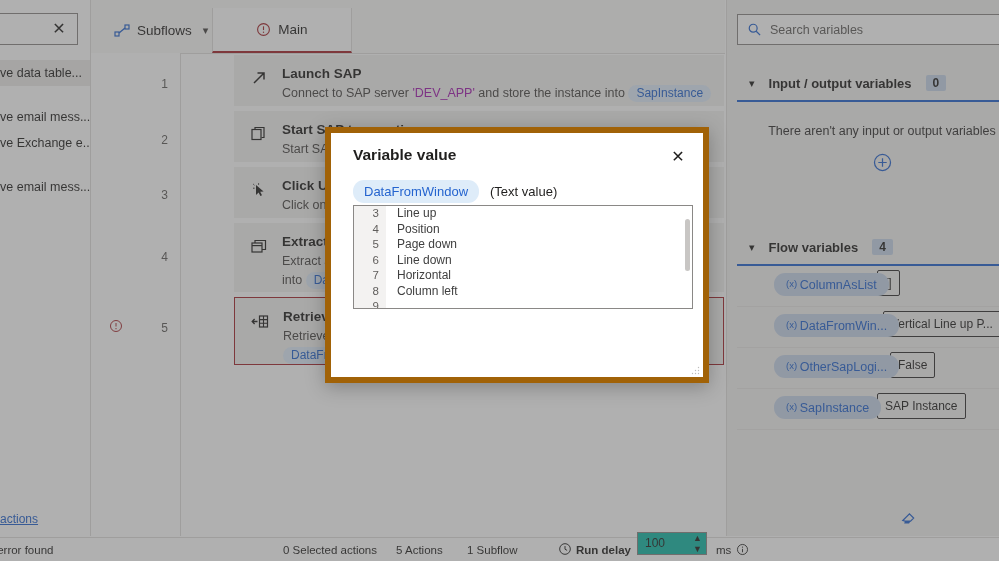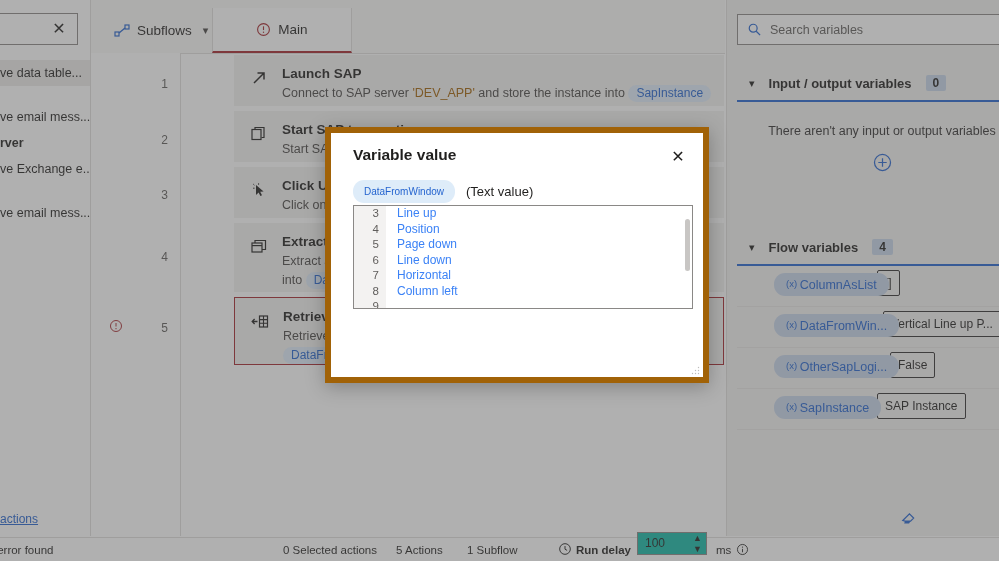--- a/index.html
+++ b/index.html
@@ -122,21 +122,21 @@
   }
   .ac-desc {
     font-size: 12.5px; color: #484644; line-height: 17px; margin-top: 2px;
   }
   .vchip {
     display: inline-block;
     background: #deecf9; color: #2564cf;
     border-radius: 9px; padding: 1px 8px;
     font-size: 12px; line-height: 15px;
   }
-  .qstr { color: #a16207; margin-top: 12px; }
+  .qstr { color: #a21caf; margin-top: 12px; }
 
   
   .right-pane {
     position: absolute; left: 726px; top: 0; width: 273px; height: 536px;
     background: #f3f2f1;
     border-left: 1px solid #e1dfdd;
     overflow: hidden;
   }
   .var-search {
     position: absolute; left: 10px; top: 14px; width: 290px; height: 31px;
@@ -245,39 +245,39 @@
     display: flex; align-items: center; justify-content: center;
     font-size: 16px; color: #201f1e;
   }
   .m-varrow {
     position: absolute; left: 22px; top: 47px;
     display: flex; align-items: center; gap: 11px;
   }
   .m-varname {
     background: #deecf9; color: #2564cf;
     border-radius: 11px; padding: 3px 11px;
-    font-size: 10px; line-height: 17px;
+    font-size: 13px; line-height: 17px;
   }
   .m-vartype { font-size: 13px; color: #201f1e; }
   .m-list {
     position: absolute; left: 22px; top: 72px;
     width: 340px; height: 104px;
     border: 1px solid #8a8886; background: #ffffff;
     box-sizing: border-box; overflow: hidden;
   }
   .m-list-inner { position: relative; width: 100%; height: 100%; }
   .lrow { display: flex; height: 15.5px; align-items: center; }
   .lnum {
     width: 32px; min-width: 32px; height: 15.5px;
     background: #f3f2f1; color: #605e5c;
     font-size: 11.5px; text-align: right;
     padding-right: 7px; box-sizing: border-box; line-height: 15.5px;
   }
   .ltext {
-    font-size: 12px; color: #3b82f6; padding-left: 11px; line-height: 15.5px;
+    font-size: 12px; color: #404040; padding-left: 11px; line-height: 15.5px;
   }
   .m-scroll {
     position: absolute; right: 2px; top: 13px;
     width: 5px; height: 52px;
     background: #c8c6c4; border-radius: 3px;
   }
   .m-close-btn {
     position: absolute; left: 276px; top: 197px;
     width: 86px; height: 32px;
     background: #0f6cf0; color: #ffffff;
@@ -300,21 +300,20 @@
   <div id="app">
 
     <div class="left-pane">
       <div class="left-search">
         <div class="clear-x">✕</div>
       </div>
       <div class="left-tree">
         <div class="tree-row sel"><span>ve data table...</span></div>
         <div class="tree-row spacer"></div>
         <div class="tree-row"><span>ve email mess...</span></div>
-        <div class="tree-row group"><span>rver</span></div>
         <div class="tree-row"><span>ve Exchange e...</span></div>
         <div class="tree-row spacer"></div>
         <div class="tree-row"><span>ve email mess...</span></div>
       </div>
       <div class="left-bottom-link">actions</div>
     </div>
 
     <div class="center">
 
       <div class="tabstrip">

